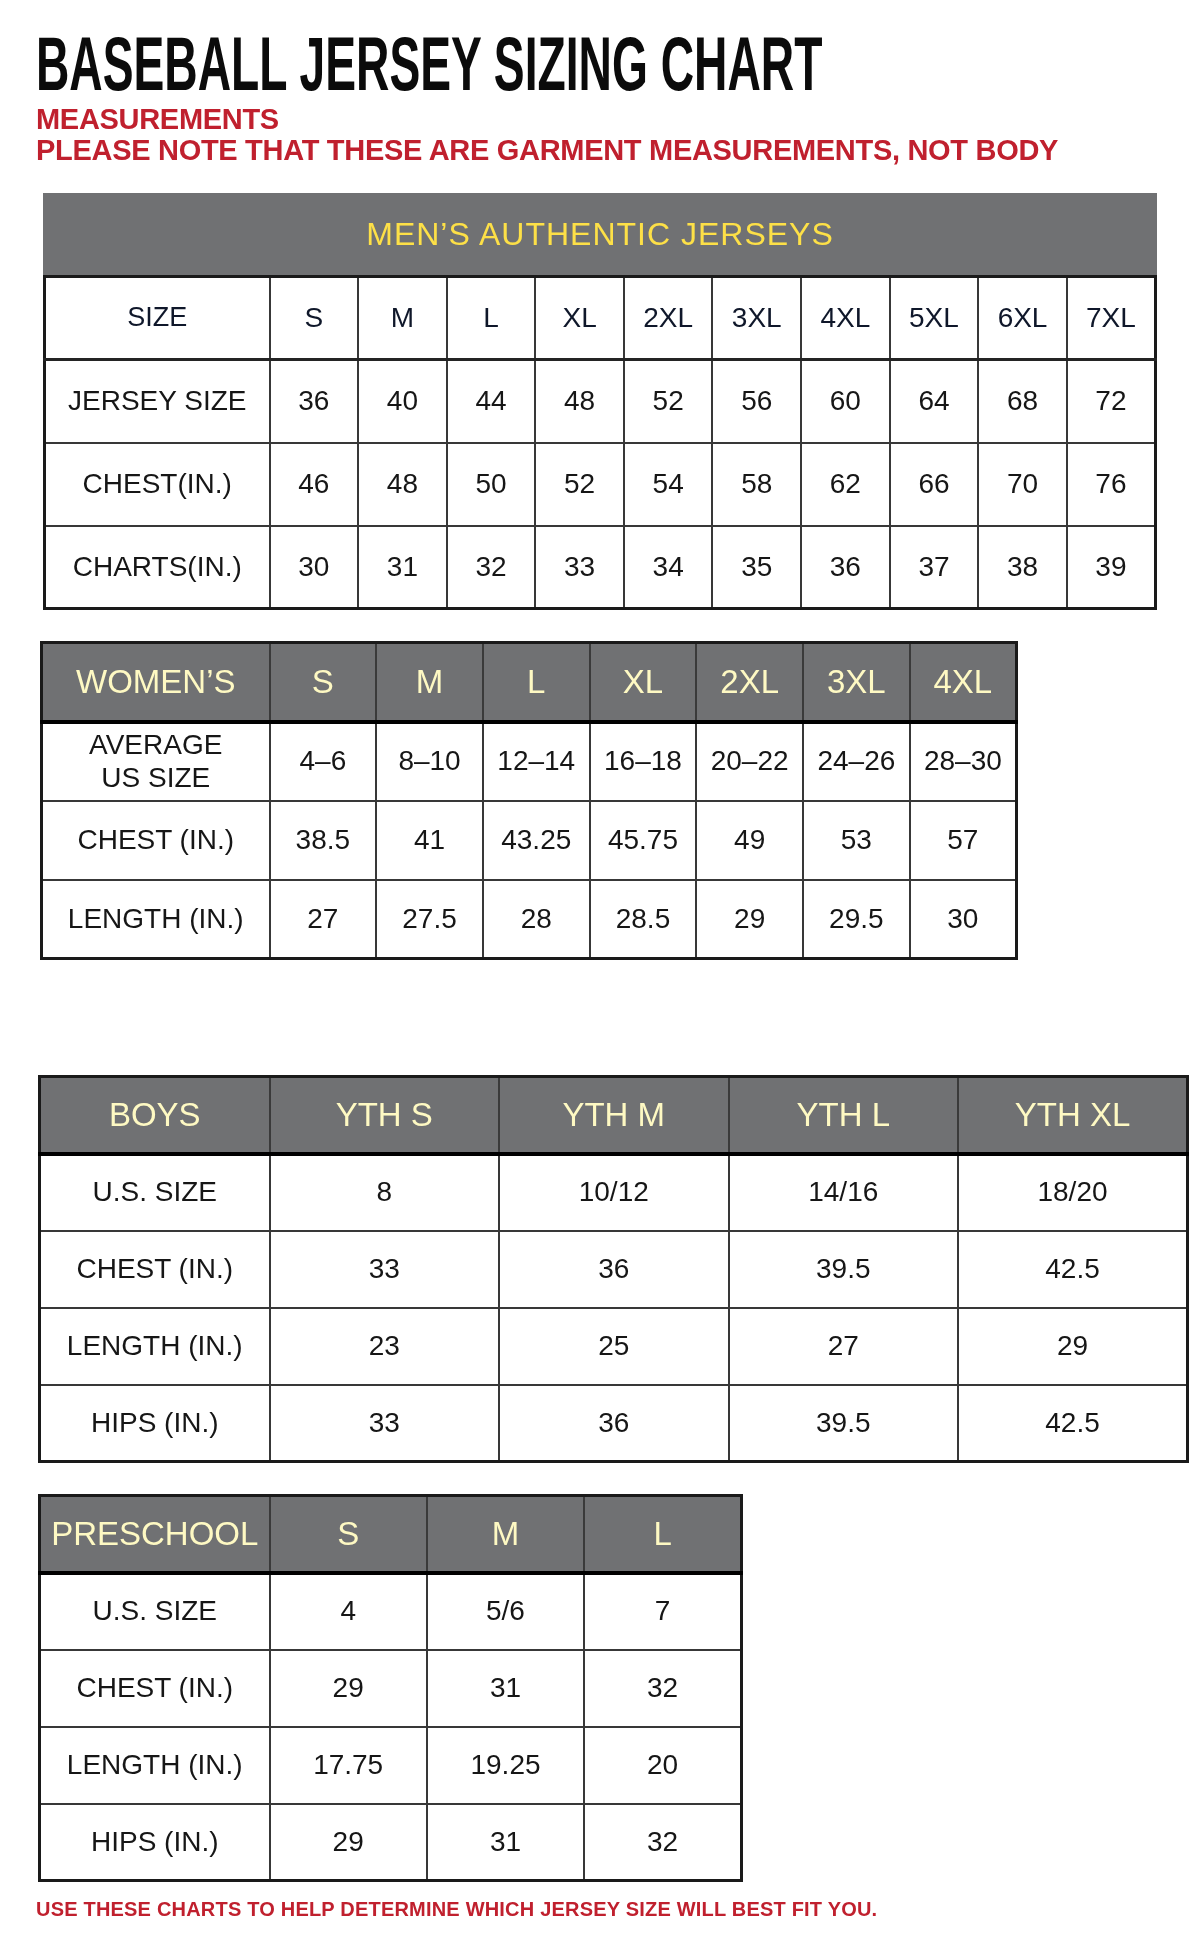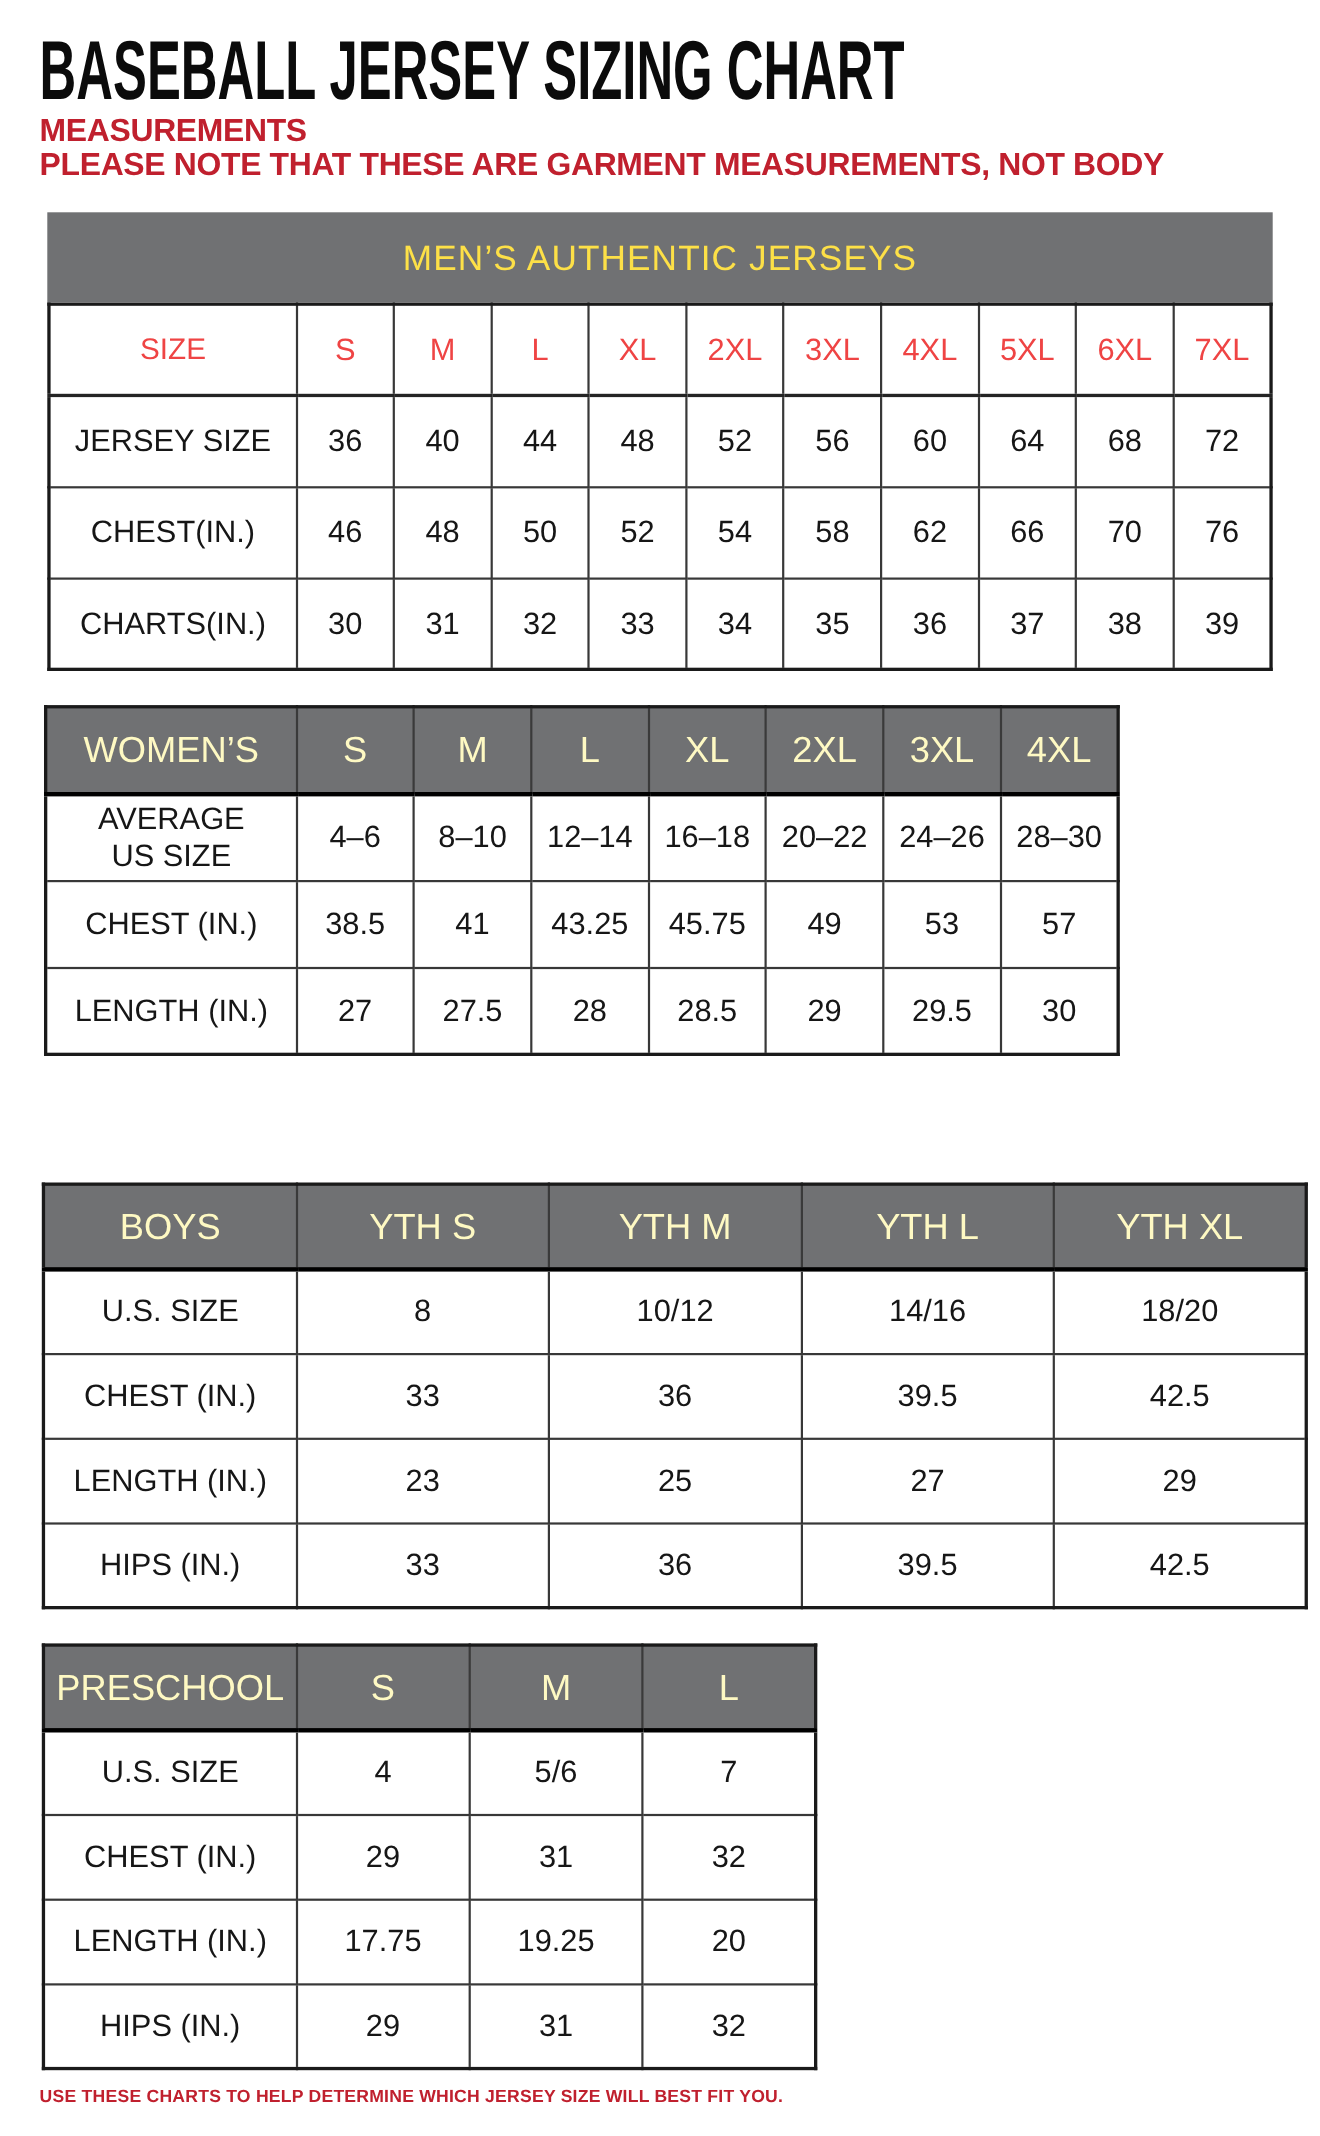--- a/index.html
+++ b/index.html
@@ -34,40 +34,40 @@
   }
   table.size-table th, table.size-table td {
     border:2px solid #383838; text-align:center; vertical-align:middle;
     font-weight:400; line-height:1.15; padding:0 2px;
   }
   table.size-table td { font-size:28px; color:#161616; }
   td.row-label, #t-mens thead th:first-child { font-size:27px; }
   
   #t-mens { left:43px; top:275px; width:1114px; }
   #t-mens tr { height:83px; }
-  #t-mens thead th { background:#fff; color:#ef4444; font-size:28px; border-bottom:3px solid #242424; }
+  #t-mens thead th { background:#fff; color:#0f172a; font-size:28px; border-bottom:3px solid #242424; }
   #t-mens col.c-label { width:225px; }
   
   .gray-head thead th {
     background:var(--header-gray,#707173); color:#fef9c3; font-size:33px;
     border:2px solid #3a3a3a; border-bottom:4px solid #000;
   }
   #t-womens { left:40px; top:641px; width:978px; }
   #t-womens tr { height:79px; }
   #t-womens col.c-label { width:228px; }
   #t-boys { left:38px; top:1075px; width:1151px; }
   #t-boys tr { height:77px; }
   #t-boys col.c-label { width:230px; }
   #t-preschool { left:38px; top:1494px; width:705px; }
   #t-preschool tr { height:77px; }
   #t-preschool col.c-label { width:230px; }
   
   .footer-note {
     position:absolute; left:36px; top:1898px; white-space:nowrap;
-    font-size:16px; font-weight:700; letter-spacing:0.2px;
+    font-size:20px; font-weight:700; letter-spacing:0.2px;
     color:var(--accent-red,#c0202e);
   }
 </style>
 </head>
 <body>
 
 <div class="page">
 
   <h1 class="title">BASEBALL JERSEY SIZING CHART</h1>
 

